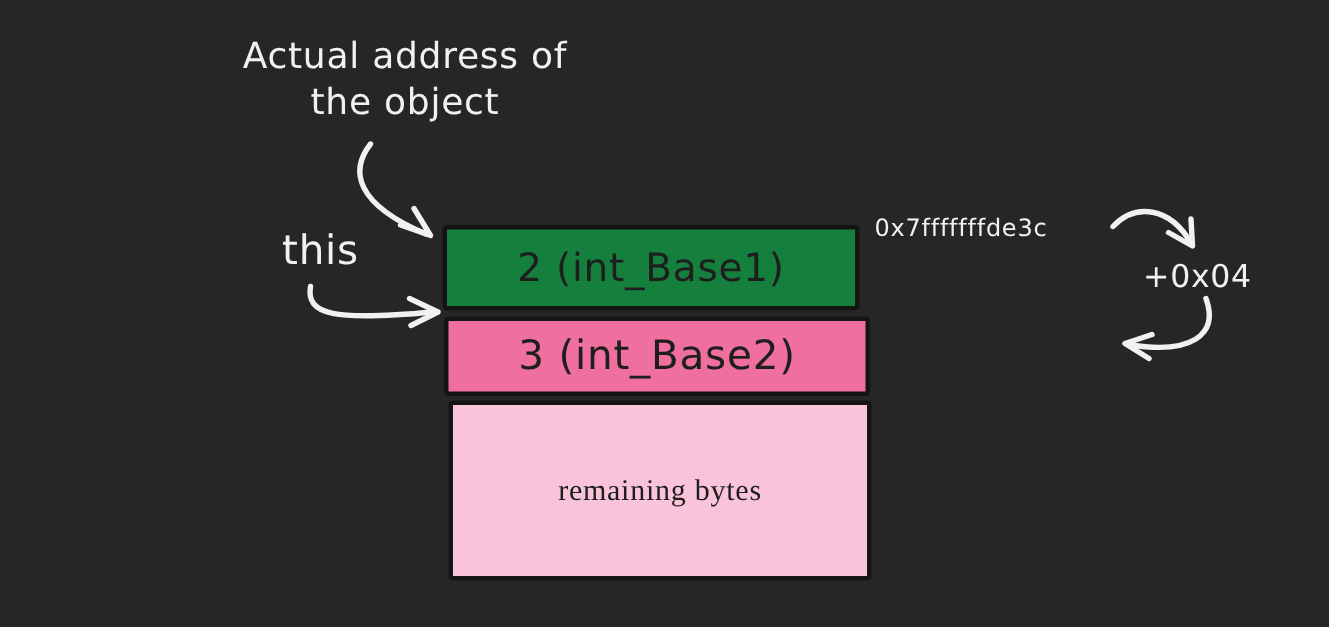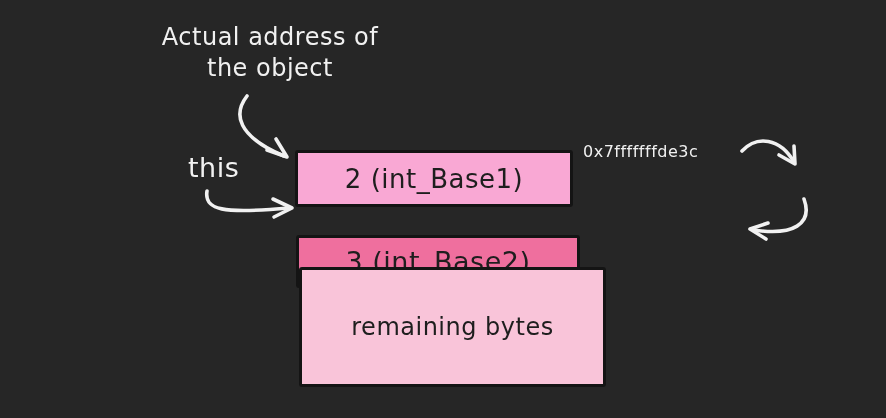--- a/index.html
+++ b/index.html
@@ -65,22 +65,23 @@
     width: 278px; height: 57px;
     font-size: 26px;
   }
   .box-base2 {
     left: 296px; top: 211px;
     width: 284px; height: 53px;
     font-size: 27px;
   }
   .box-remaining {
     left: 299px; top: 267px;
-    width: 307px; height: 120px;
-    font-size: 24px;
+    width: 282px; height: 120px;
+    font-size: 20px;
+    font-family: Liberation Serif, serif;
   }
   .membox .box-label { letter-spacing: 0.5px; }
 </style>
 </head>
 <body>
 
 <div class="canvas">
 
   <svg class="arrows" viewBox="0 0 886 418">
 
@@ -105,29 +106,30 @@
     </g>
   </svg>
 
   <div class="hand-text this-label">this</div>
 
   <div class="hand-text top-label">
     <span>Actual address of</span><br>
     <span>the object</span>
   </div>
 
-  <div class="membox box-base1" style="background-color: #f9a8d4;">
+  <div class="membox box-base1" style="background-color: #15803d;">
     <span class="box-label">2 (int_Base1)</span>
   </div>
 
-  <div class="membox box-base2" style="background-color: rgb(239, 111, 158); margin-top: 24px;">
+  <div class="membox box-base2" style="background-color: rgb(239, 111, 158);">
     <span class="box-label">3 (int_Base2)</span>
   </div>
 
   <div class="membox box-remaining" style="background-color: rgb(249, 196, 217);">
     <span class="box-label">remaining bytes</span>
   </div>
 
   <div class="hand-text addr addr-top">0x7fffffffde3c</div>
 
 
+  <div class="hand-text offset-label">+0x04</div>
 
 </div>
 
 </body></html>

